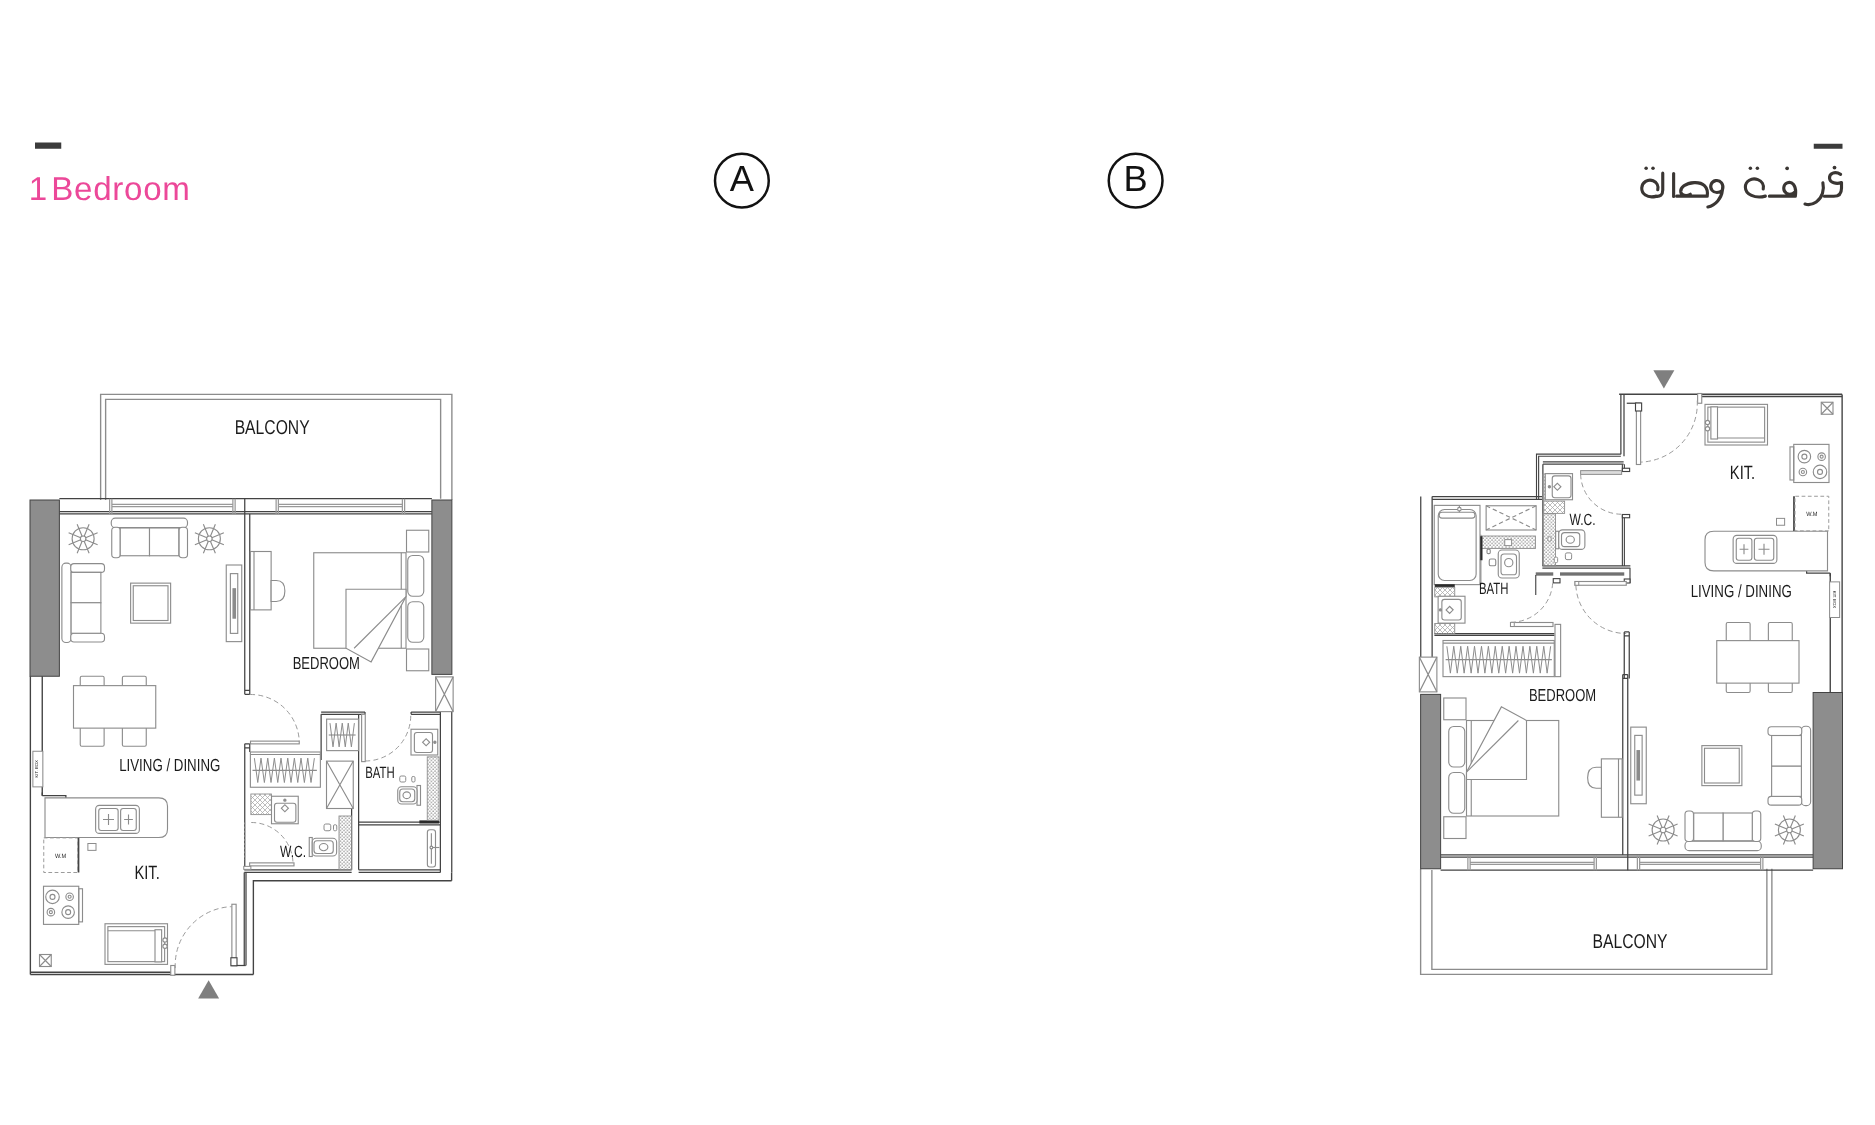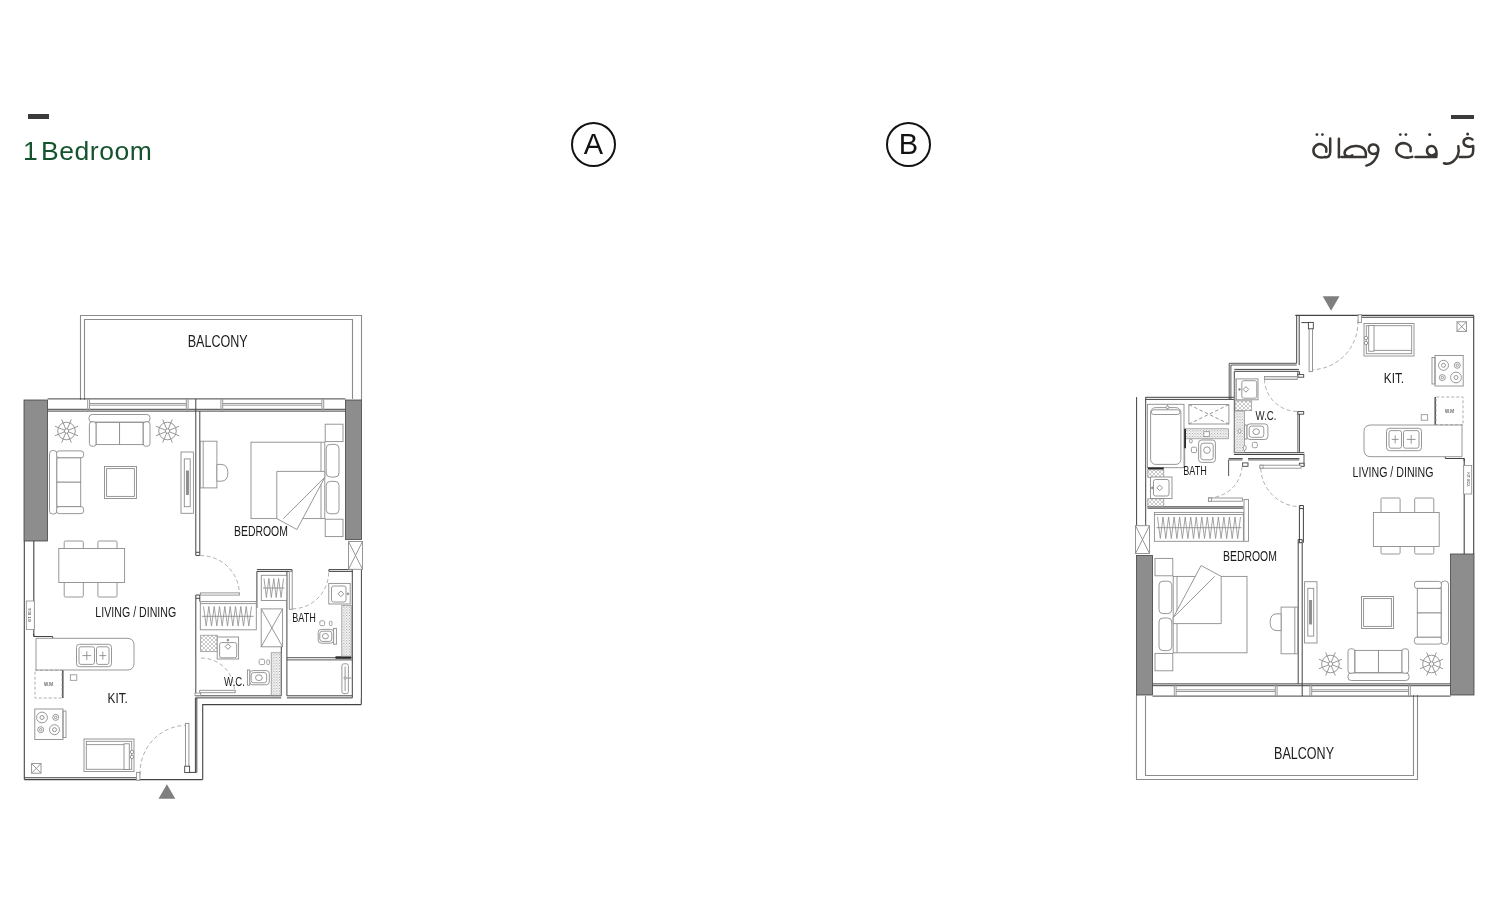--- a/index.html
+++ b/index.html
@@ -1,19 +1,19 @@
 <!DOCTYPE html>
 <html><head>
 <meta charset="utf-8">
 <style>
 html,body{margin:0;padding:0;background:#ffffff;width:1500px;height:900px;overflow:hidden;}
 *{box-sizing:border-box;}
 body{font-family:"Liberation Sans", sans-serif;}
 .hdr-dash{position:absolute;background:#3b3b3b;}
-.title{position:absolute;color:#14532d;font-size:26.5px;letter-spacing:0.55px;}
+.title{position:absolute;color:#ec4899;font-size:26.5px;letter-spacing:0.55px;}
 .badge{position:absolute;width:45px;height:45px;border:2.7px solid #121212;border-radius:50%;color:#121212;
   display:flex;align-items:center;justify-content:center;font-size:29px;}
 </style>
 </head>
 <body>
 
 <div class="hdr-dash" style="left:27.5px;top:114px;width:21px;height:4.6px;"></div>
 
 <div class="title" style="left:23px;top:136px;">1 Bedroom</div>
 

